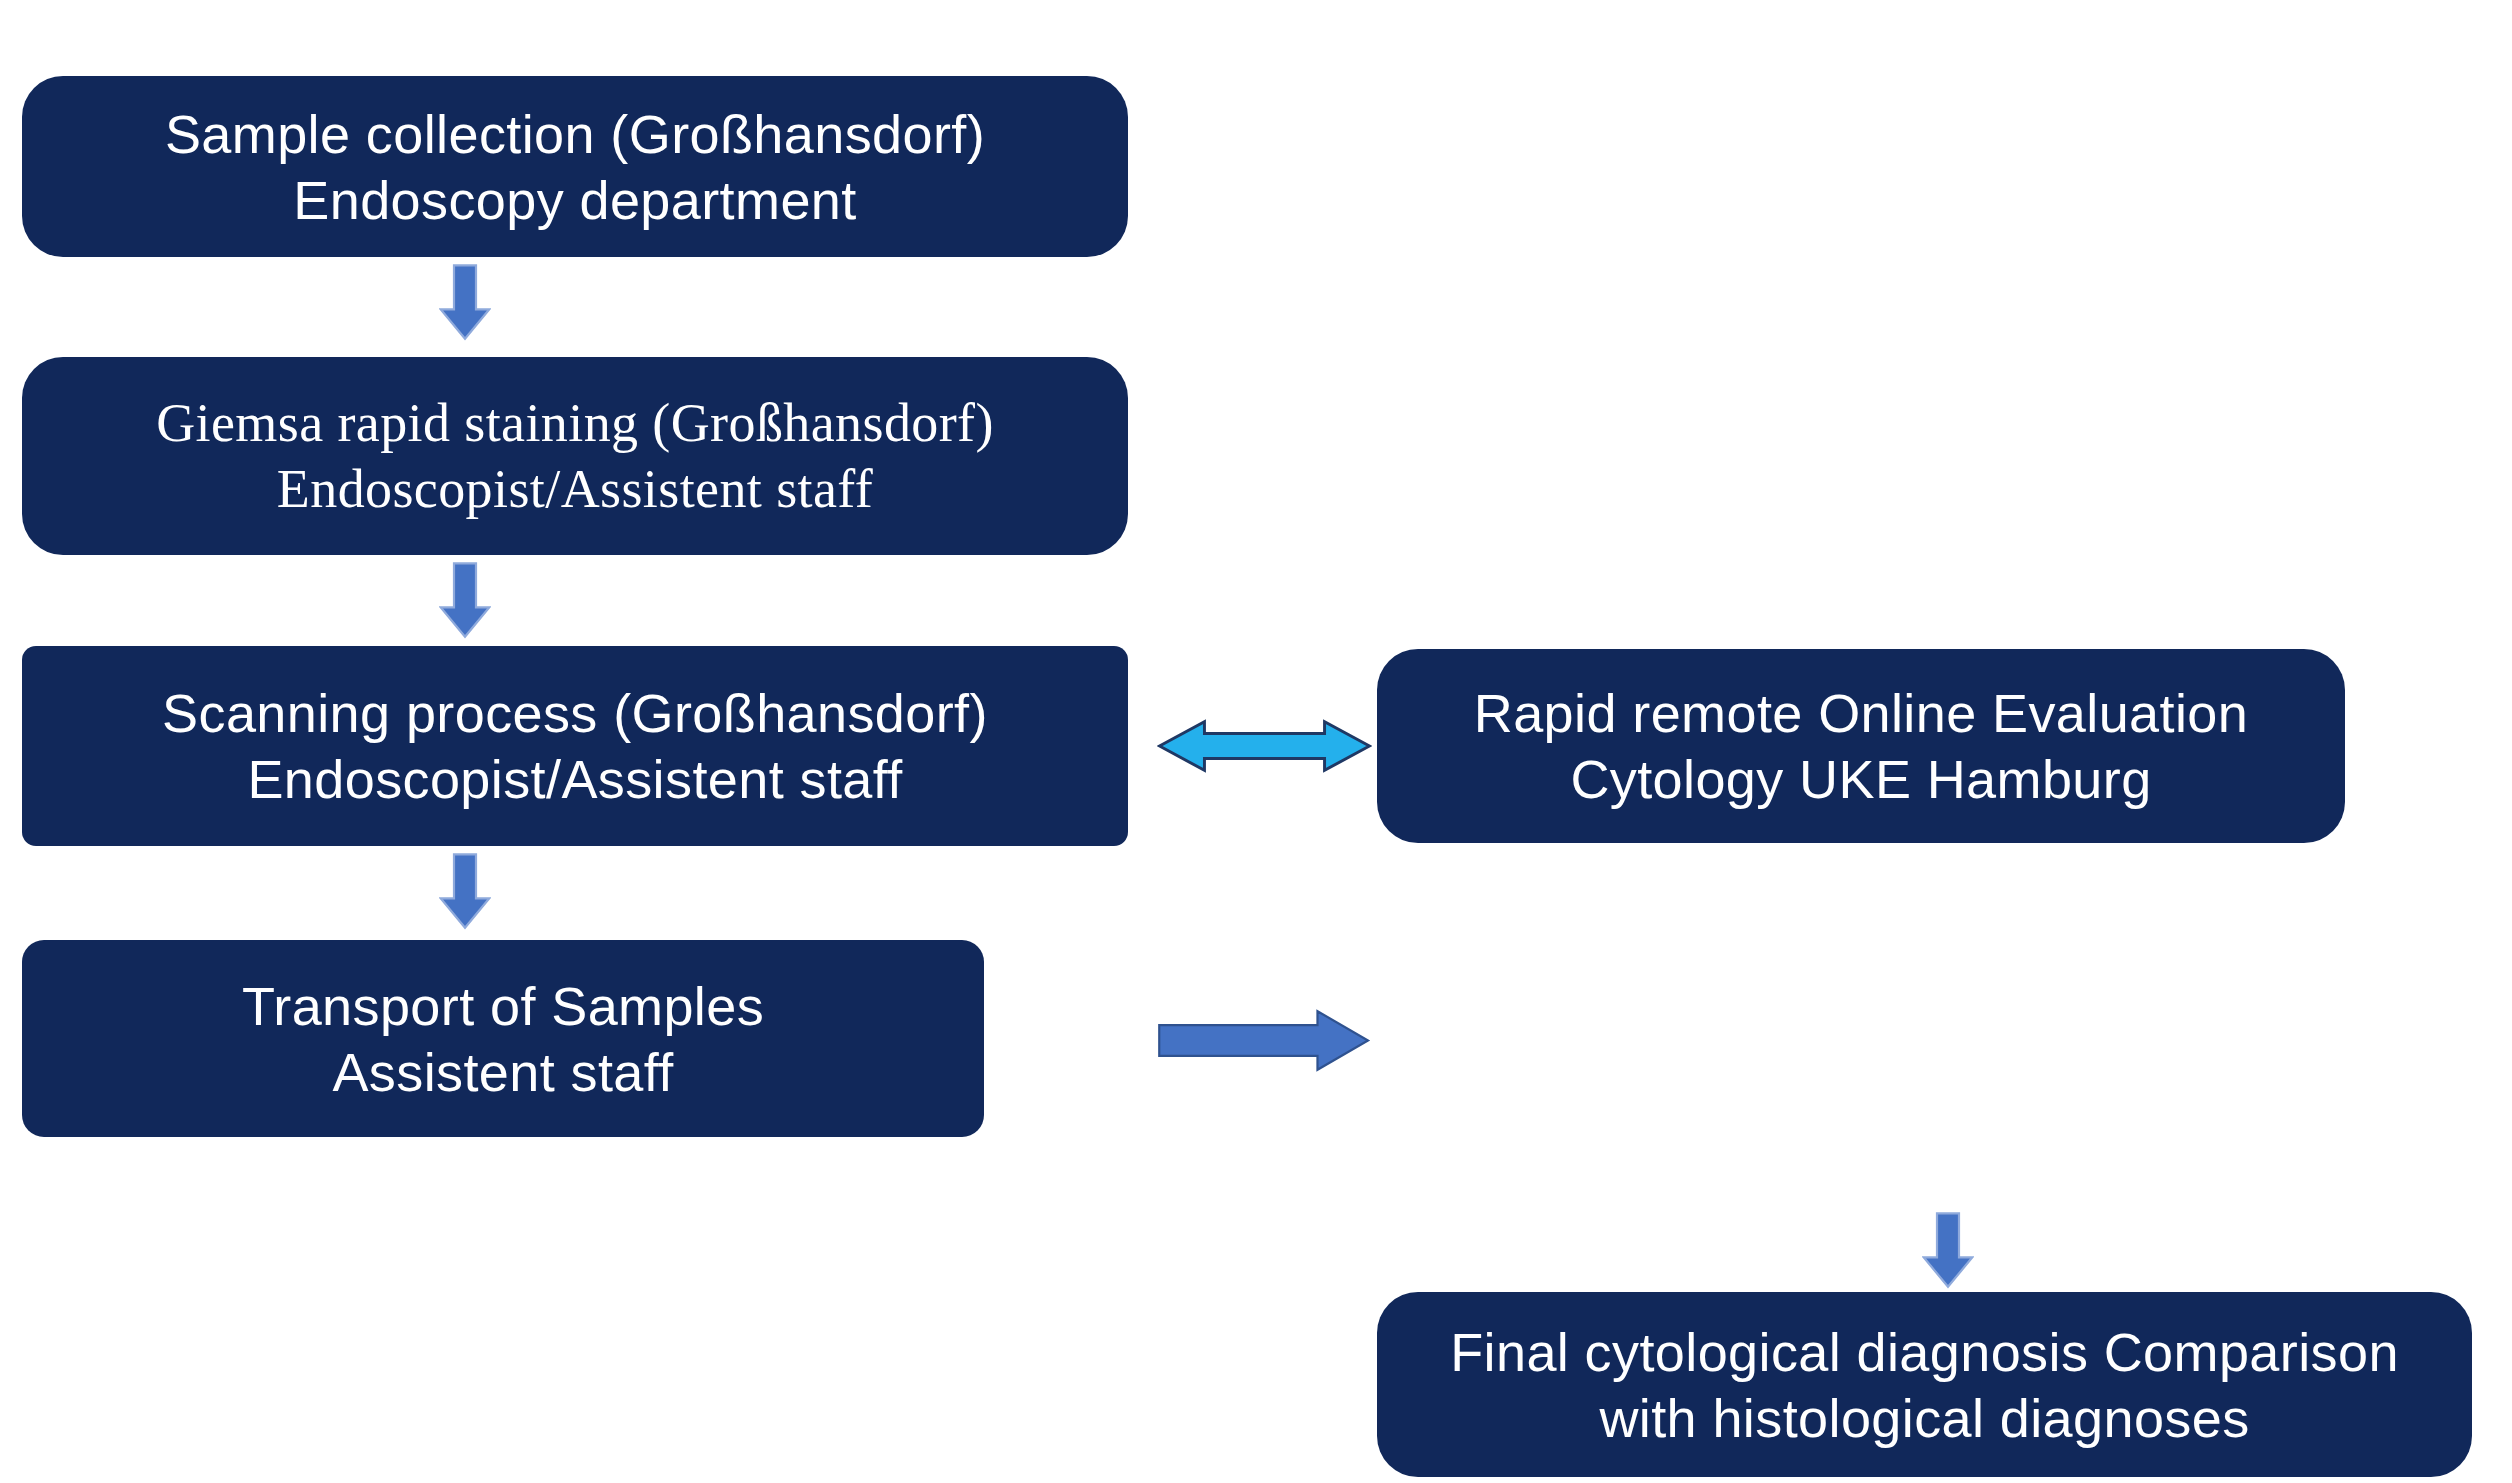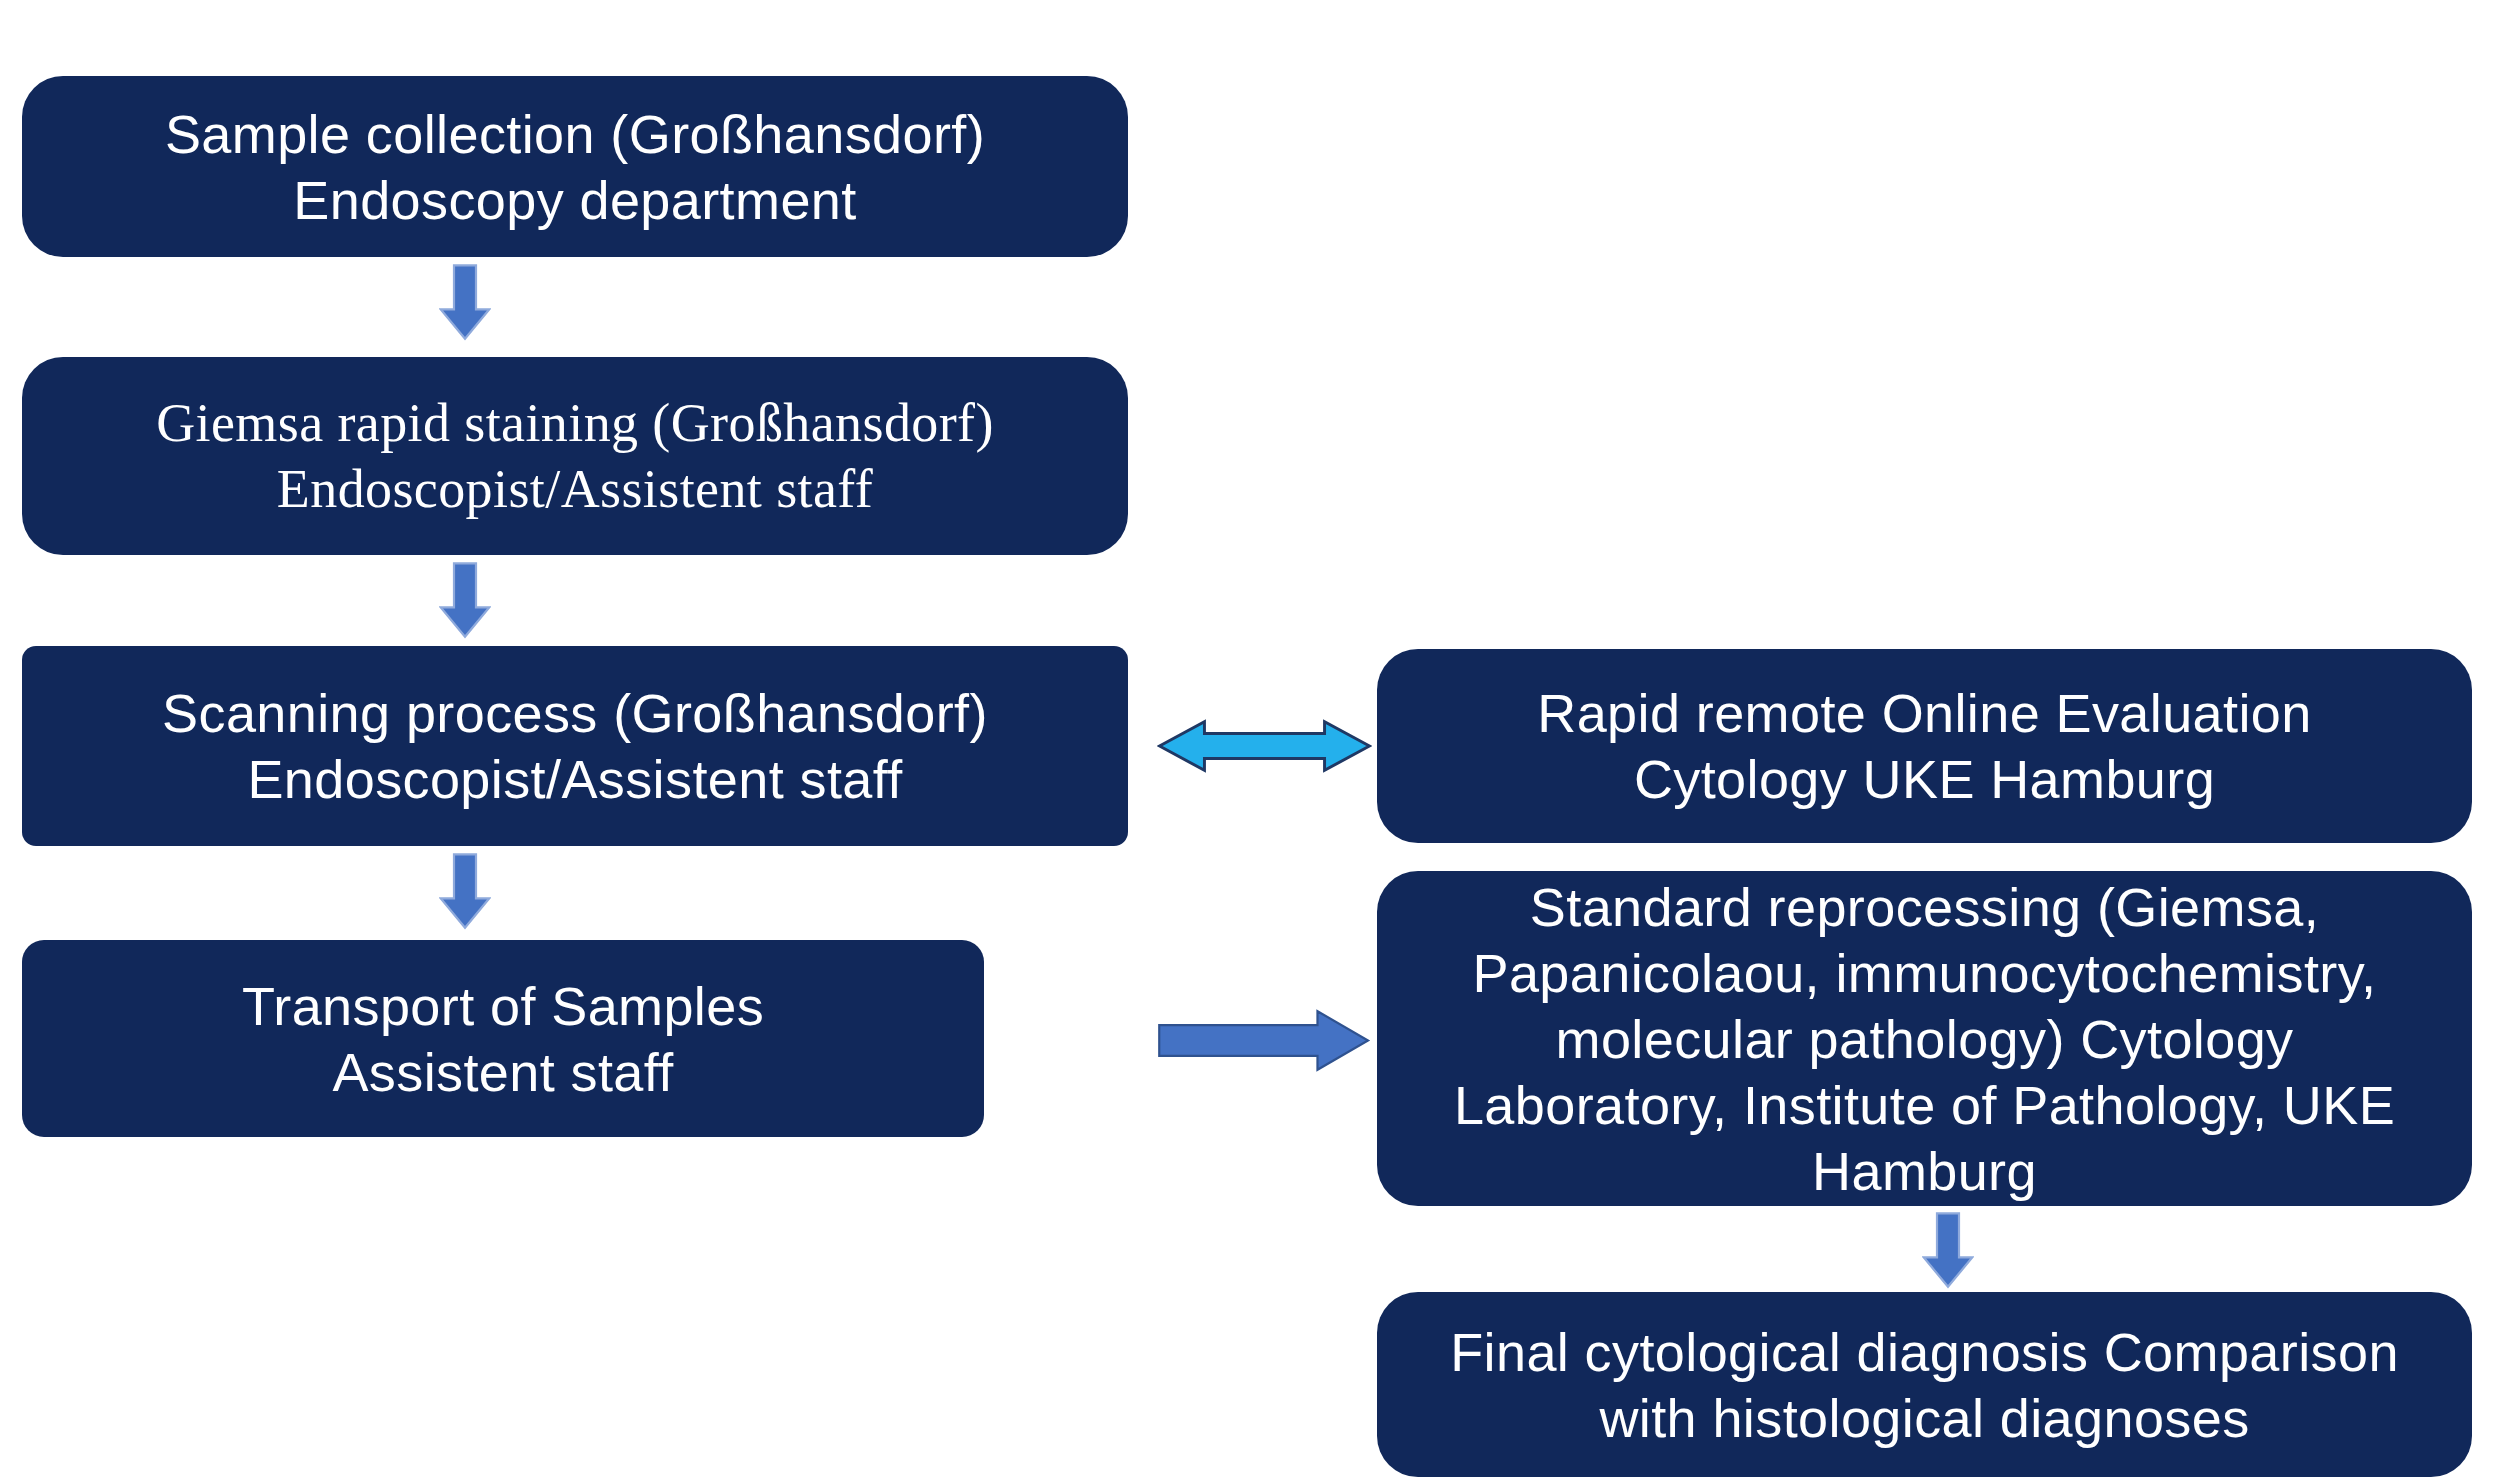--- a/index.html
+++ b/index.html
@@ -22,21 +22,21 @@
     text-align: center;
     font-size: 54px;
     line-height: 66px;
     white-space: pre-line;
     letter-spacing: 0.4px;
   }
   .b1 { left: 22px;   top: 43px;   width: 1106px; height: 181px; }
   .b2 { left: 22px;   top: 324px;  width: 1106px; height: 198px; font-family: Liberation Serif, serif; }
   .b3 { left: 22px;   top: 613px;  width: 1106px; height: 200px; border-radius: 14px; }
   .b4 { left: 22px;   top: 907px; width: 962px; height: 197px; border-radius: 22px; }
-  .r1 { left: 1377px; top: 616px;  width: 1095px; height: 194px; }
+  .r1 { left: 1377px; top: 616px;  width: 968px; height: 194px; }
   .r2 { left: 1377px; top: 838px; width: 1095px; height: 335px; }
   .r3 { left: 1377px; top: 1259px; width: 1095px; height: 185px; }
   .arrow { position: absolute; }
   .arrow svg { display: block; }
   .ad1 { left: 439px;  top: 231px; }
   .ad2 { left: 439px;  top: 529px; }
   .ad3 { left: 439px;  top: 820px; }
   .adr { left: 1922px; top: 1179px; }
   .adbl { left: 1157px; top: 685px; }
   .arr  { left: 1157px; top: 976px; }
@@ -59,27 +59,20 @@
 Endoscopist/Assistent staff</span>
   </div>
   <div class="box b4">
     <span>Transport of Samples
 Assistent staff</span>
   </div>
 
   <div class="box r1">
     <span>Rapid remote Online Evaluation
 Cytology UKE Hamburg</span>
-  </div>
-  <div class="box r2">
-    <span>Standard reprocessing (Giemsa,
-Papanicolaou, immunocytochemistry,
-molecular pathology) Cytology
-Laboratory, Institute of Pathology, UKE
-Hamburg</span>
   </div>
   <div class="box r3">
     <span>Final cytological diagnosis Comparison
 with histological diagnoses</span>
   </div>
 
   <div class="arrow ad1">
     <svg width="52" height="77" viewBox="0 0 70 105">
       <polygon points="20,2 50,2 50,62 68,62 35,102 2,62 20,62" fill="#4472C4" stroke="#8FAADC" stroke-width="3" stroke-linejoin="miter"></polygon>
     </svg>

